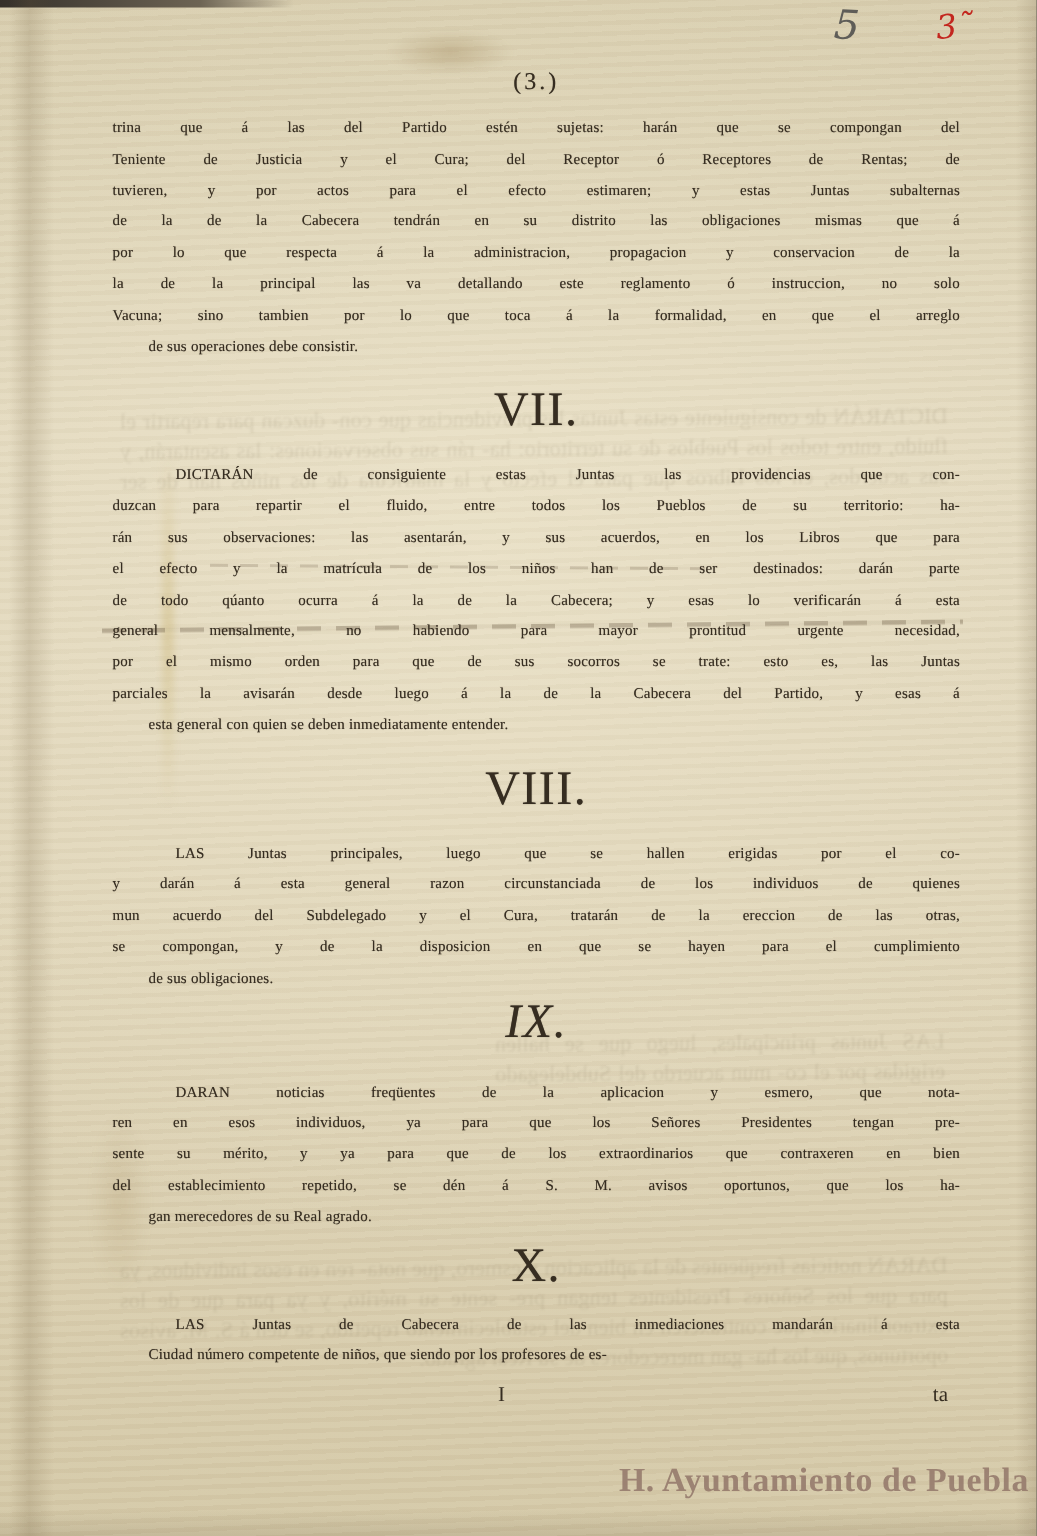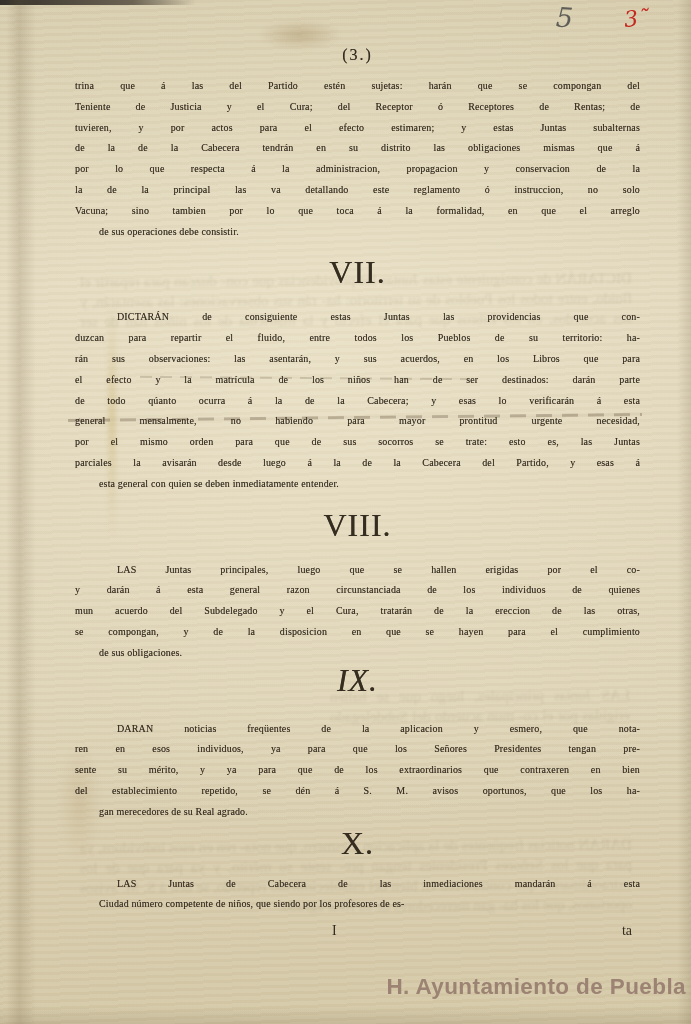--- a/index.html
+++ b/index.html
@@ -51,21 +51,21 @@
   .h-4{margin:2px 0 12px;}
   .para{margin:0;}
   .line{font-size:10px;line-height:20.8px;text-align:justify;text-align-last:justify;
     letter-spacing:0.15px;text-shadow:0 0 0.5px rgba(54,45,33,0.55);}
   .line.last{text-align-last:left;margin-left:24px;}
   .line.first-indent{text-indent:42px;}
   .footer-row{position:relative;height:22px;margin-top:8px;font-size:14px;}
   .sig{position:absolute;left:45.5%;}
   .catch{position:absolute;right:8px;}
   .watermark{position:absolute;right:5px;top:974px;z-index:3;
-    font-family:Liberation Sans, sans-serif;font-weight:bold;
+    font-family:Liberation Serif, serif;font-weight:bold;
     font-size:22.5px;letter-spacing:0.4px;color:rgba(148,121,107,0.88);}
   .pencil-mark{position:absolute;top:2px;left:556px;z-index:3;font-size:27px;font-style:italic;
     color:#5f5d58;transform:rotate(3deg);font-family:"DejaVu Serif",serif;}
   .red-mark{position:absolute;top:6px;left:624px;z-index:3;font-size:22px;font-style:italic;
     color:#c3271f;transform:rotate(-5deg);font-family:"DejaVu Serif",serif;}
 </style>
 </head>
 <body>
 
 <div class="page">

